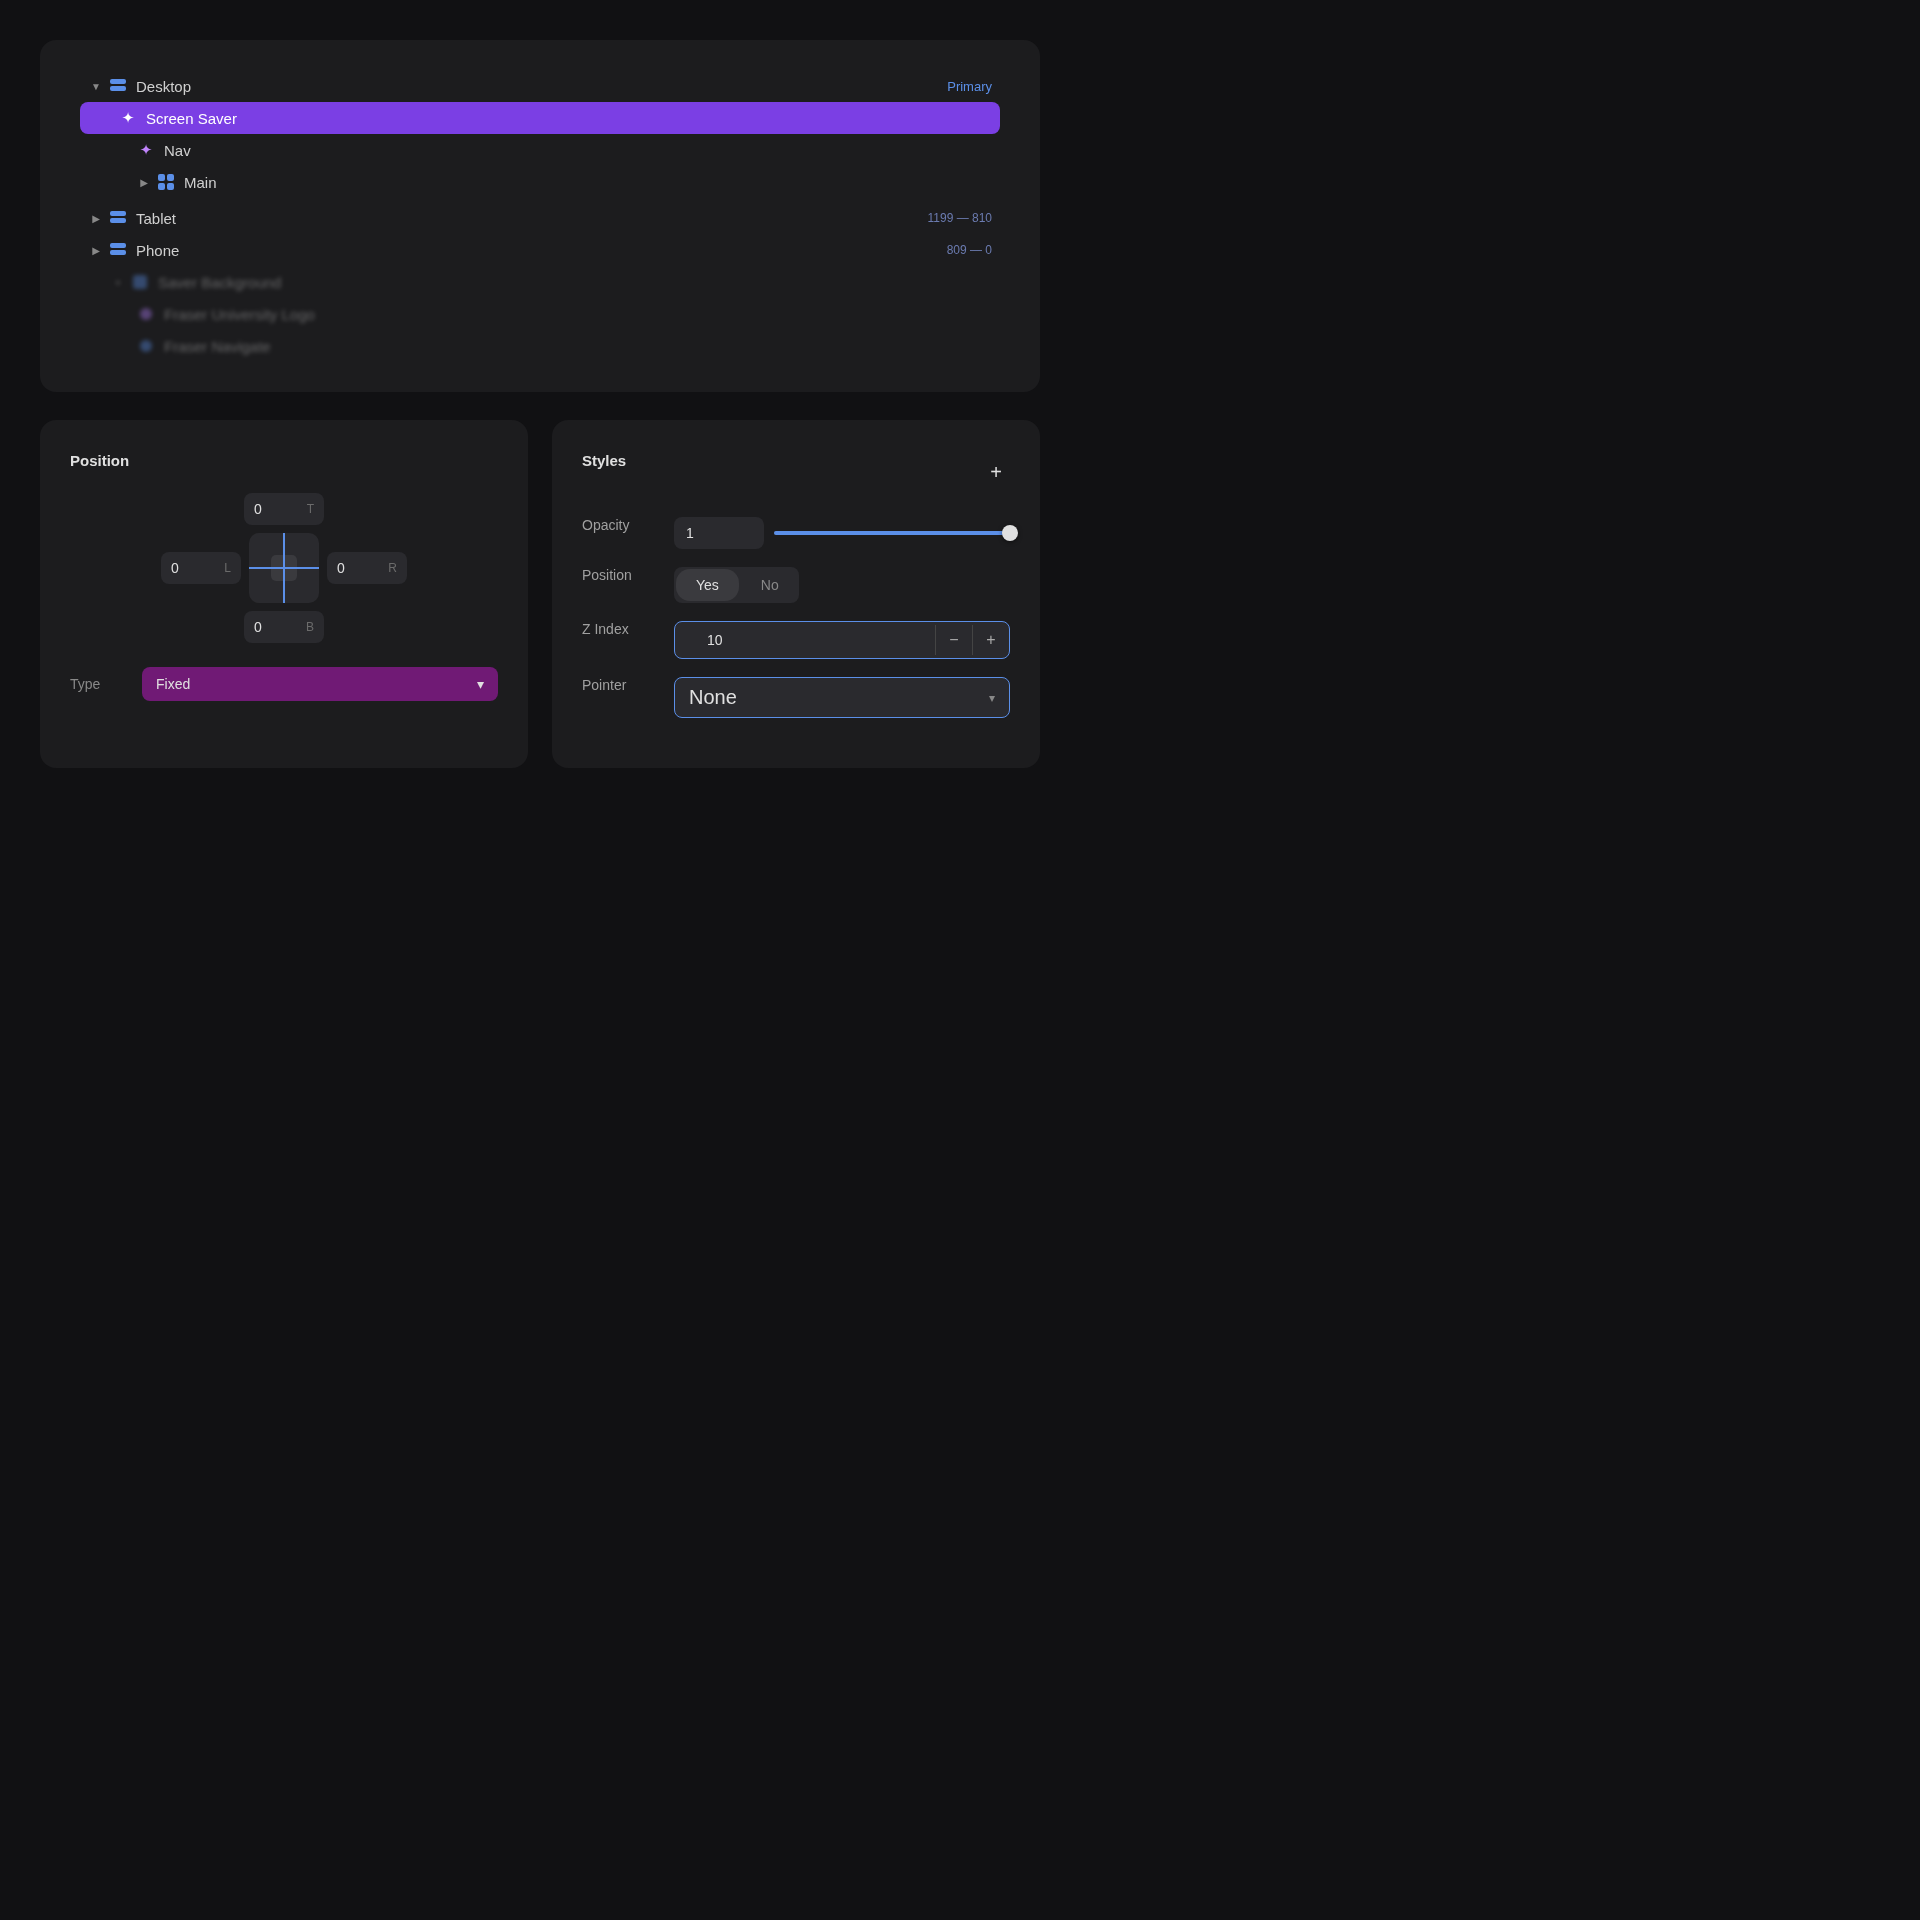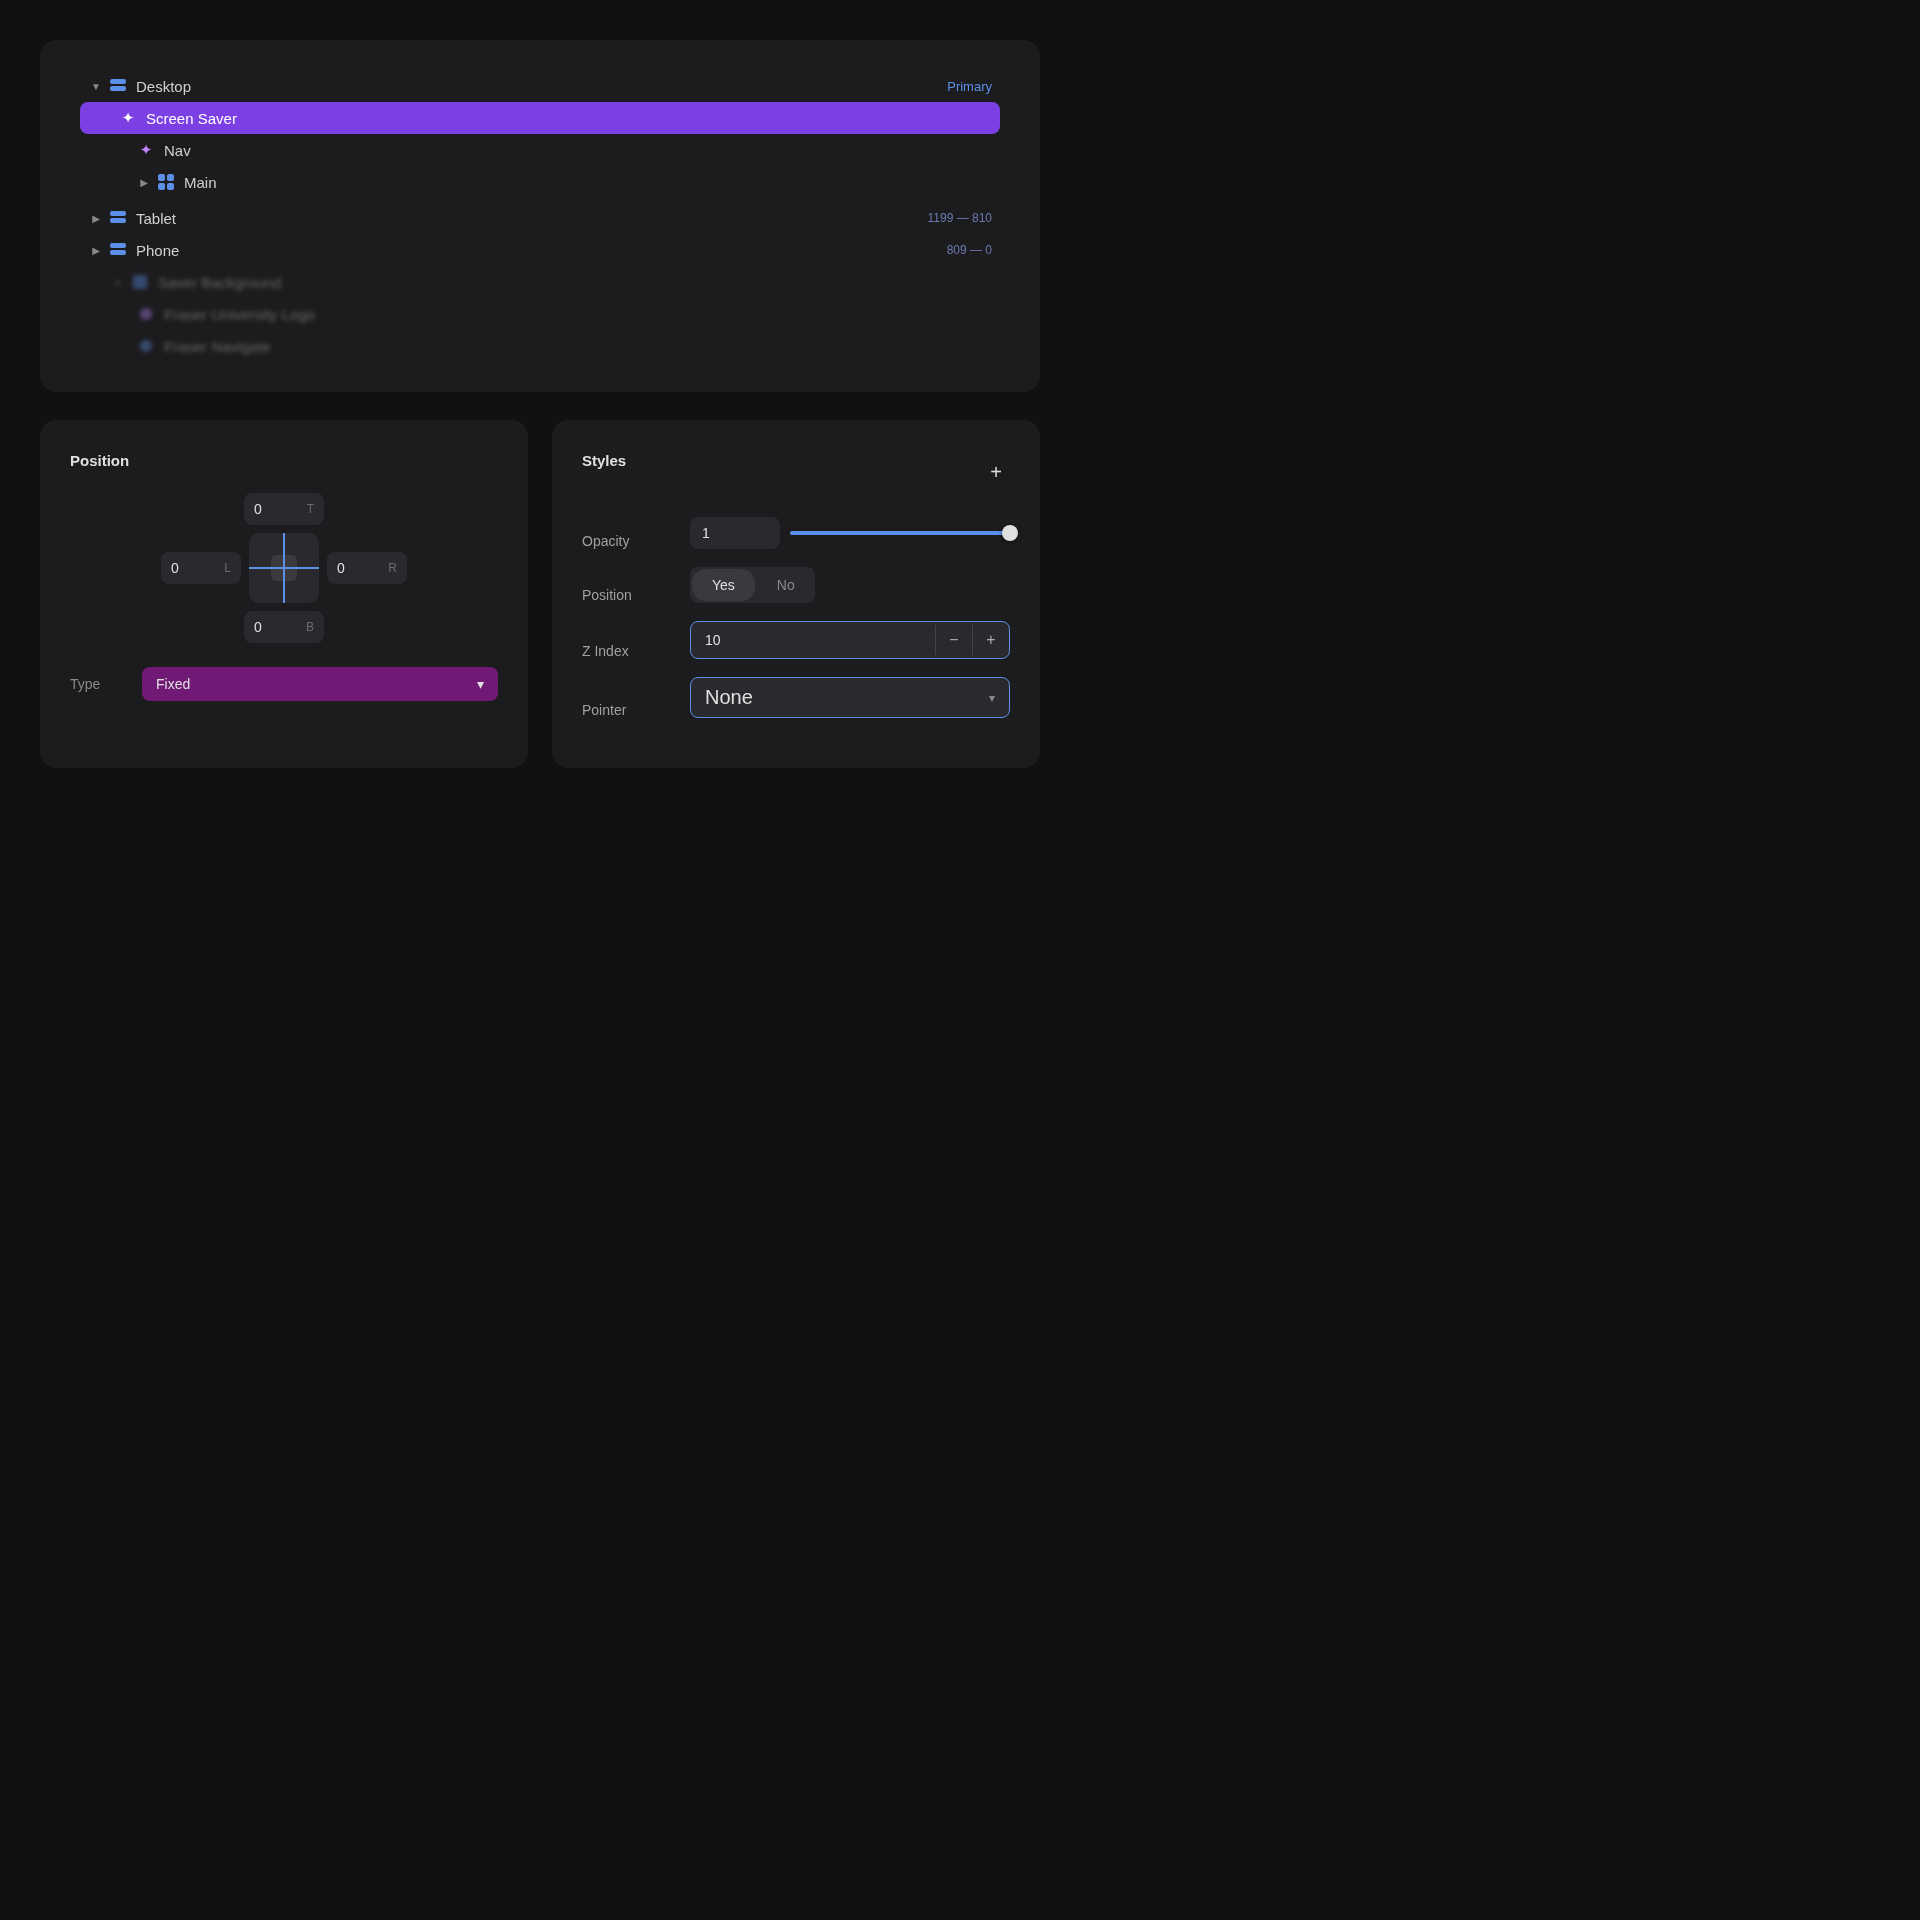--- a/index.html
+++ b/index.html
@@ -222,23 +222,23 @@
       color: #e0e0e0;
       font-size: 20px;
       cursor: pointer;
       display: flex;
       align-items: center;
       justify-content: center;
     }
 
     .style-row {
       display: flex;
-      align-items: flex-end;
+      align-items: flex-start;
       margin-bottom: 18px;
-      gap: 28px;
+      gap: 12px;
     }
 
     .style-label {
       font-size: 14px;
       color: #a0a0a0;
       width: 80px;
       flex-shrink: 0;
     }
 
     .style-control {
@@ -319,20 +319,21 @@
       flex: 1;
     }
     .zindex-val {
       flex: 1;
       padding: 8px 14px;
       font-size: 14px;
       color: #e0e0e0;
       background: none;
       border: none;
       outline: none;
+      margin-left: 18px;
     }
     .zindex-sep {
       width: 1px;
       height: 30px;
       background: #444;
     }
     .zindex-btn {
       width: 36px;
       height: 36px;
       display: flex;

